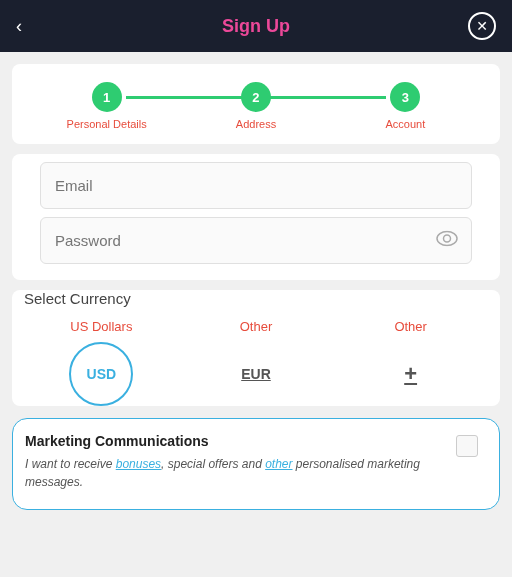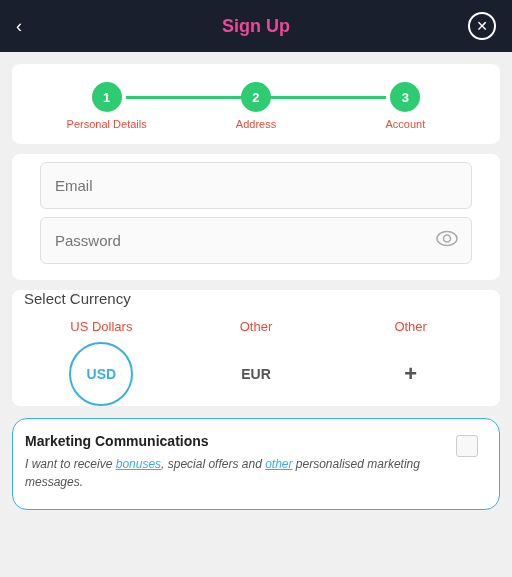--- a/index.html
+++ b/index.html
@@ -198,20 +198,21 @@
       font-size: 14px;
       font-weight: 600;
     }
     .currency-circle.selected {
       border: 2.5px solid #3ab0e0;
       color: #3ab0e0;
     }
     .currency-circle.unselected {
       border: none;
       color: #555;
+      text-decoration: underline;
     }
     .currency-circle.plus {
       color: #555;
       font-size: 22px;
     }
 
     
     .marketing-card {
       background: #fff;
       margin: 0 12px 10px 12px;

